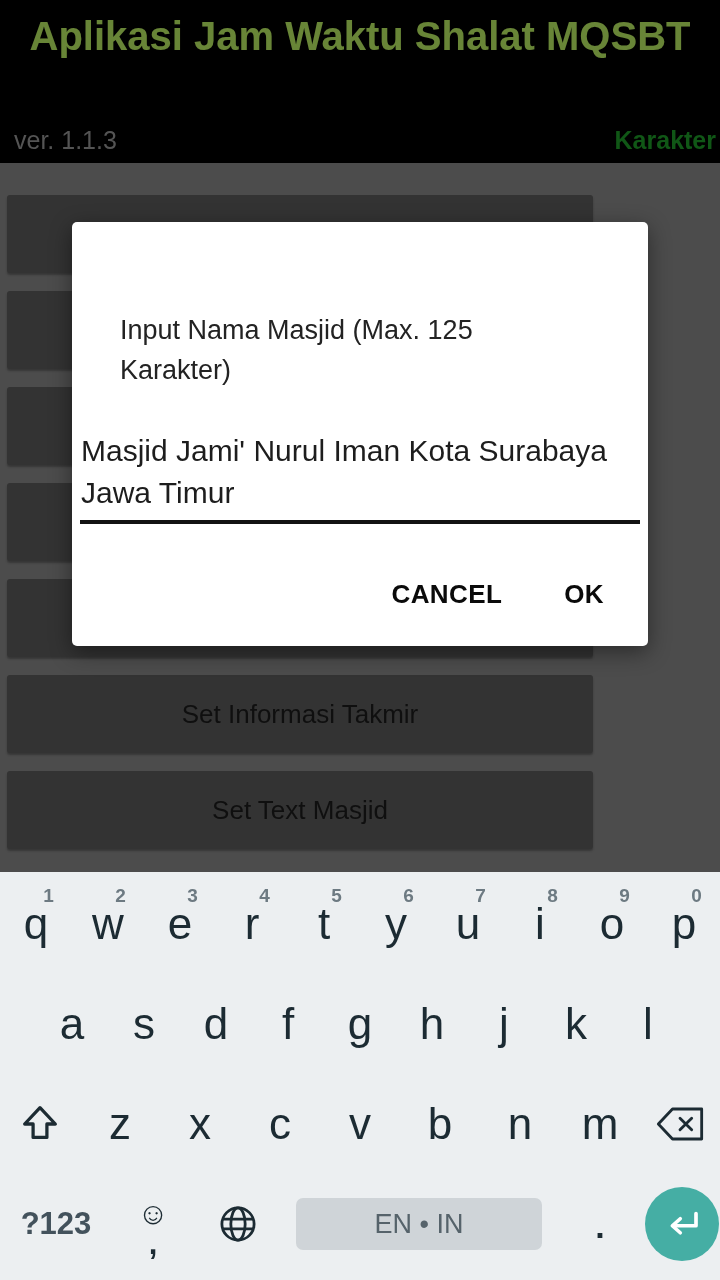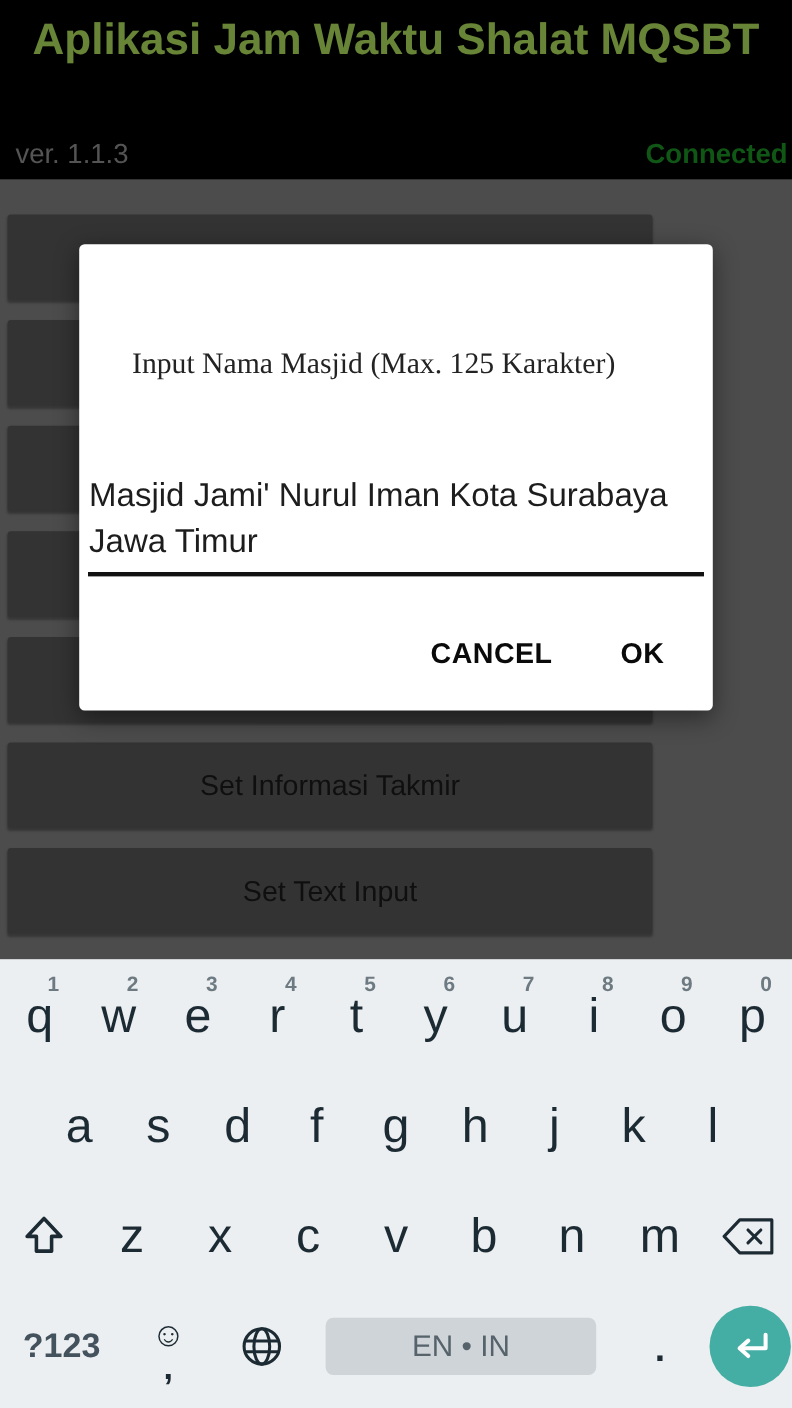--- a/index.html
+++ b/index.html
@@ -69,21 +69,21 @@
     box-shadow:0 6px 22px rgba(0,0,0,0.45);
     overflow:hidden;
   }
   #dialog-title{
     position:absolute; left:48px; top:42px; width:500px;
     font-size:31px; font-weight:bold; color:#1a1a1a;
     line-height:38px;
   }
   #dialog-message{
     position:absolute; left:48px; top:88px; width:470px;
-    font-size:27px; color:#232323; line-height:40px;font-family:Liberation Serif, serif;
+    font-size:27px; color:#232323; line-height:40px;
   }
   #dialog-input-wrap{
     position:absolute; left:8px; top:208px; width:560px;
   }
   #dialog-input-value{
     font-size:30px; color:#1d1d1d; line-height:42px;
     padding:0 1px 6px 1px;
     min-height:84px;
   }
   #dialog-input-underline{
@@ -191,21 +191,21 @@
   }
 </style>
 </head>
 <body>
 
 <div id="app-window">
 
   <div id="app-header">
     <div id="app-title">Aplikasi Jam Waktu Shalat MQSBT</div>
     <div id="version-label">ver. 1.1.3</div>
-    <div id="connection-status">Connected</div>
+    <div id="connection-status">Karakter</div>
   </div>
 
   <div id="menu-list">
     <div class="menu-btn" style="top:32px">
         <span>Set Nama Masjid</span>
       </div>
     <div class="menu-btn" style="top:128px">
         <span></span>
       </div>
     <div class="menu-btn" style="top:224px">
@@ -214,21 +214,21 @@
     <div class="menu-btn" style="top:320px">
         <span></span>
       </div>
     <div class="menu-btn" style="top:416px">
         <span></span>
       </div>
     <div class="menu-btn" style="top:512px">
         <span>Set Informasi Takmir</span>
       </div>
     <div class="menu-btn" style="top:608px">
-        <span>Set Text Input</span>
+        <span>Set Text Masjid</span>
       </div>
   </div>
 </div>
 
 <div id="scrim"></div>
 
 <div id="dialog">
   <div id="dialog-message">Input Nama Masjid (Max. 125 Karakter)</div>
 
   <div id="dialog-input-wrap">

